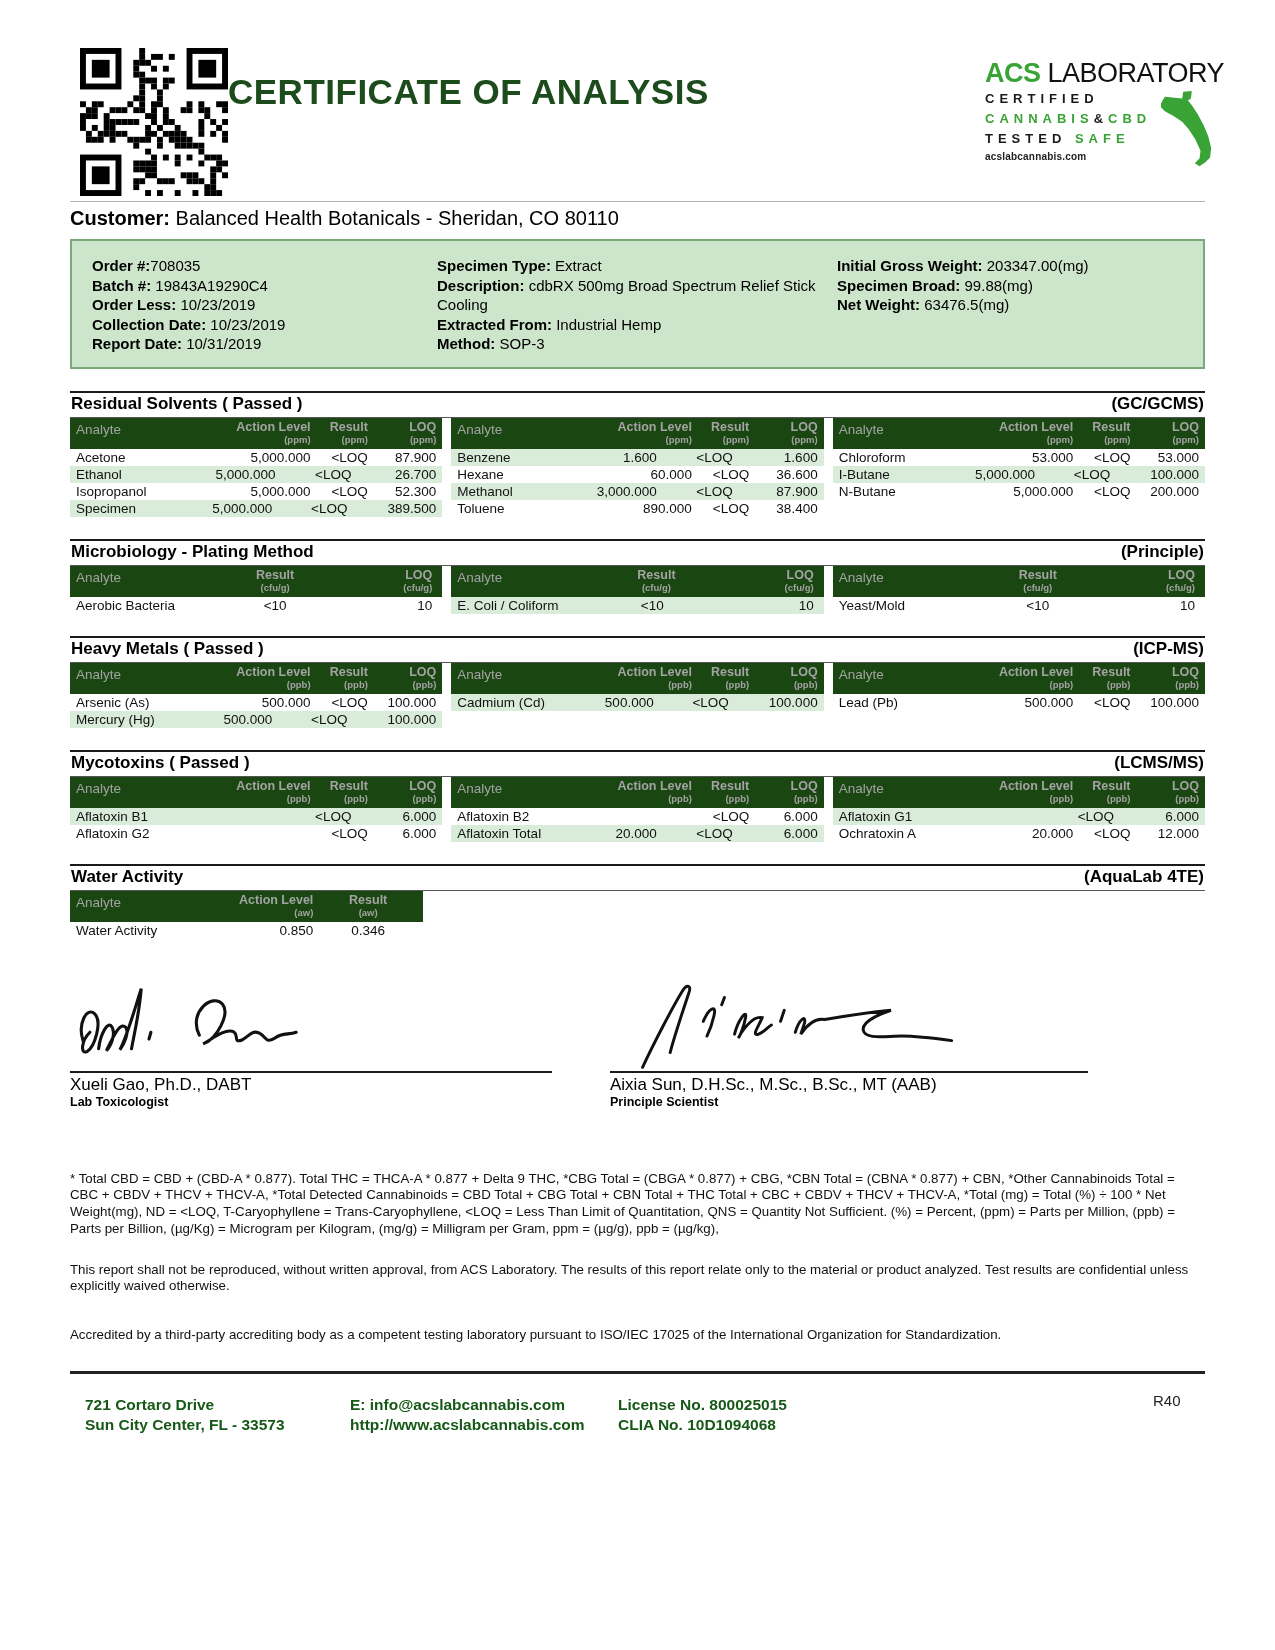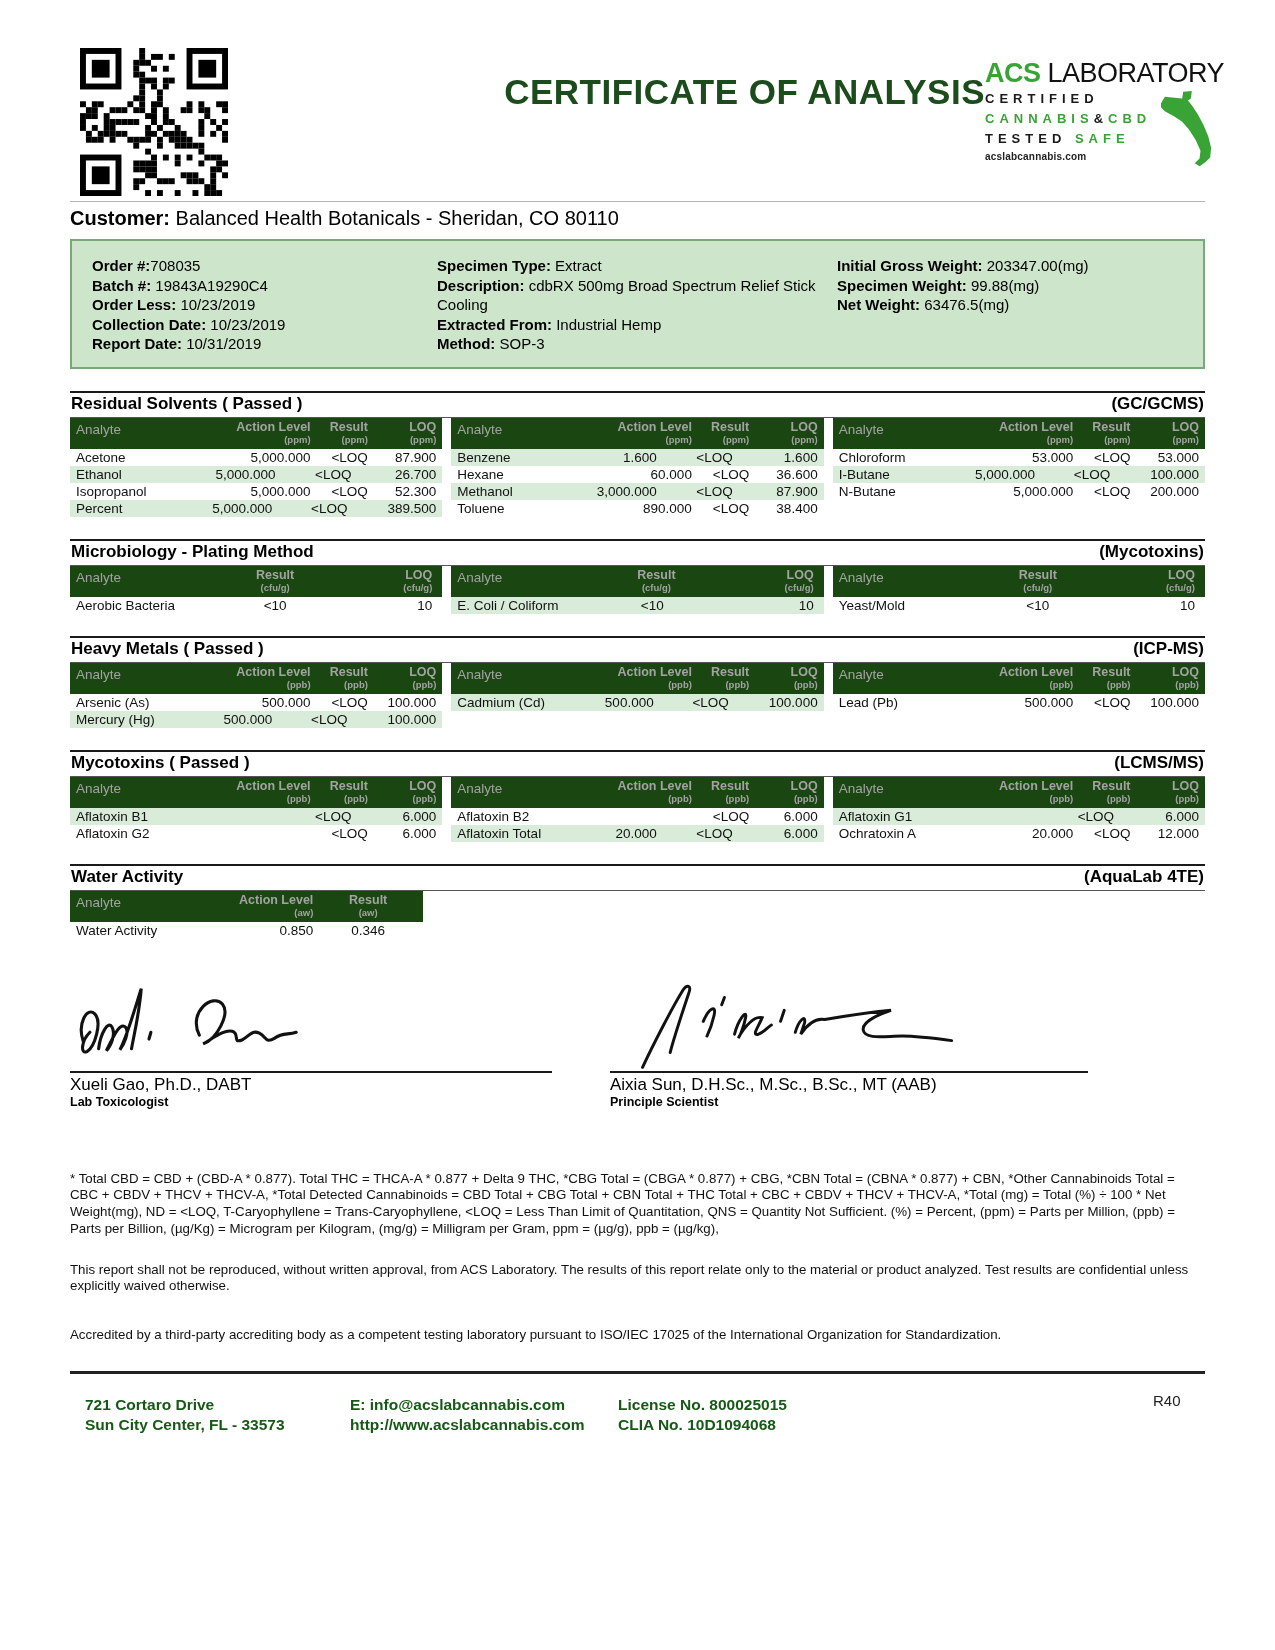--- a/index.html
+++ b/index.html
@@ -11,21 +11,21 @@
     --title-green:#1c4b1c;
     --footer-green:#165916;
   }
   *{margin:0;padding:0;box-sizing:border-box;}
   body{background:#e8e8e8;font-family:"Liberation Sans",sans-serif;color:#111;}
   .page{position:relative;width:1275px;height:1650px;background:#fff;margin:0 auto;overflow:hidden;}
 
   
   .header{display:flex;align-items:flex-start;padding:48px 64px 0 80px;}
   .qr{width:148px;height:148px;flex:none;}
-  .title-wrap{flex:1;text-align:right;padding-top:24px;}
+  .title-wrap{flex:1;text-align:left;padding-top:24px;}
   .doc-title{font-size:35px;font-weight:bold;letter-spacing:.5px;color:var(--title-green);}
   .logo{width:226px;flex:none;position:relative;padding-top:10px;}
   .logo-row1{font-size:27px;letter-spacing:-.5px;white-space:nowrap;}
   .logo-acs{font-weight:bold;color:var(--brand-green);}
   .logo-lab{font-weight:400;color:#111;text-align:center;}
   .logo-line{font-size:13px;font-weight:bold;letter-spacing:5px;line-height:20px;white-space:nowrap;}
   .lg-green{color:var(--brand-green);}
   .lg-black{color:#1a1a1a;}
   .logo-site{font-size:10px;font-weight:bold;color:#222;letter-spacing:.2px;margin-top:2px;}
   .florida{position:absolute;right:-4px;top:40px;}
@@ -311,21 +311,21 @@
         <div class="info-line"><b>Report Date: </b><span>10/31/2019</span></div>
       </div>
     <div class="info-col2">
         <div class="info-line"><b>Specimen Type: </b><span>Extract</span></div>
         <div class="info-line"><b>Description: </b><span>cdbRX 500mg Broad Spectrum Relief Stick Cooling</span></div>
         <div class="info-line"><b>Extracted From: </b><span>Industrial Hemp</span></div>
         <div class="info-line"><b>Method: </b><span>SOP-3</span></div>
       </div>
     <div class="info-col3">
         <div class="info-line"><b>Initial Gross Weight: </b><span>203347.00(mg)</span></div>
-        <div class="info-line"><b>Specimen Weight: </b><span>99.88(mg)</span></div>
+        <div class="info-line"><b>Specimen Broad: </b><span>99.88(mg)</span></div>
         <div class="info-line"><b>Net Weight: </b><span>63476.5(mg)</span></div>
       </div>
   </div>
 
   <div class="sections">
       <div class="sec">
         <div class="sec-head">
           <div class="sec-title">Residual Solvents ( Passed )</div>
           <div class="sec-method">(GC/GCMS)</div>
         </div>
@@ -361,21 +361,21 @@
               <div class="tcell c2">&lt;LOQ</div>
               <div class="tcell c3">26.700</div>
             </div>
             <div class="trow">
               <div class="tcell c0">Isopropanol</div>
               <div class="tcell c1">5,000.000</div>
               <div class="tcell c2">&lt;LOQ</div>
               <div class="tcell c3">52.300</div>
             </div>
             <div class="trow shaded">
-              <div class="tcell c0">Percent</div>
+              <div class="tcell c0">Specimen</div>
               <div class="tcell c1">5,000.000</div>
               <div class="tcell c2">&lt;LOQ</div>
               <div class="tcell c3">389.500</div>
             </div>
           </div>
           <div class="tbl">
             <div class="thead">
               <div class="hcell c0">
                 <div class="hname">Analyte</div>
                 <div class="hunit"></div>
@@ -454,21 +454,21 @@
               <div class="tcell c1">5,000.000</div>
               <div class="tcell c2">&lt;LOQ</div>
               <div class="tcell c3">200.000</div>
             </div>
           </div>
         </div>
       </div>
       <div class="sec">
         <div class="sec-head">
           <div class="sec-title">Microbiology - Plating Method</div>
-          <div class="sec-method">(Mycotoxins)</div>
+          <div class="sec-method">(Principle)</div>
         </div>
         <div class="tables cols3">
           <div class="tbl">
             <div class="thead">
               <div class="hcell c0">
                 <div class="hname">Analyte</div>
                 <div class="hunit"></div>
               </div>
               <div class="hcell c1">
                 <div class="hname">Result</div>

